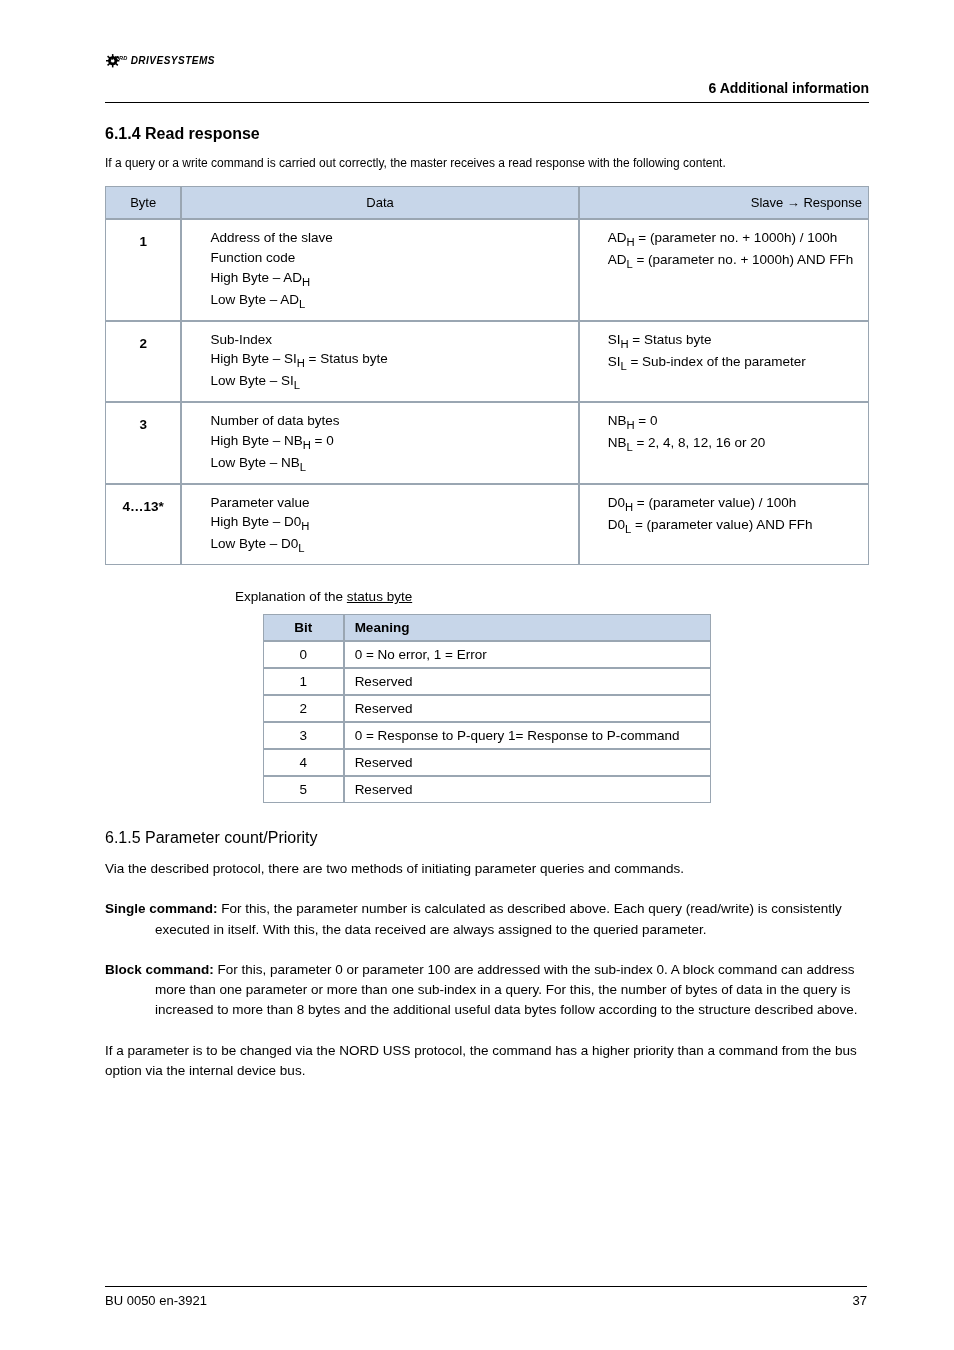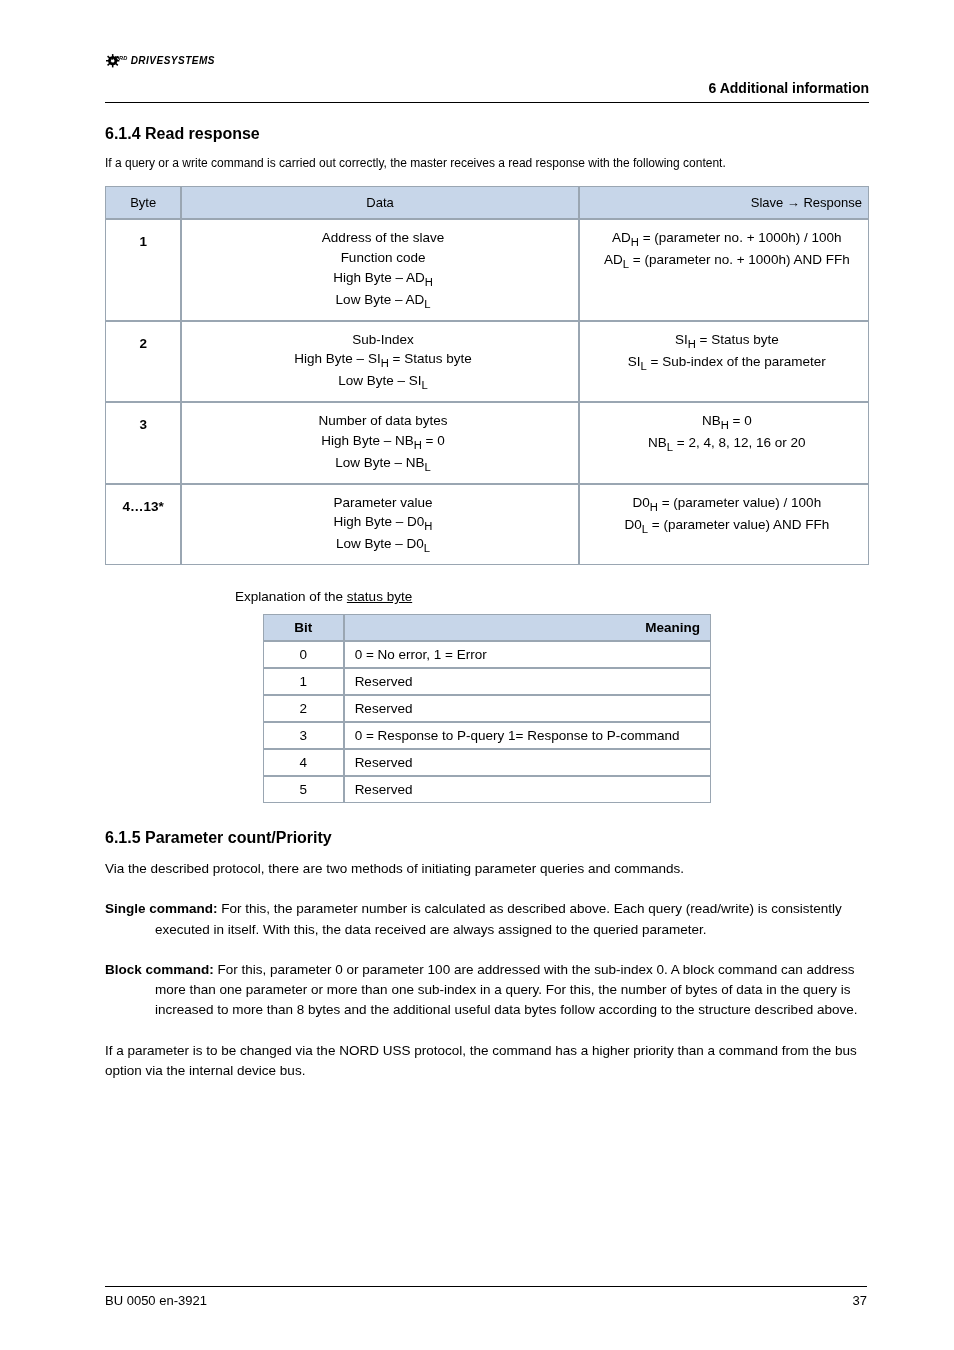--- a/index.html
+++ b/index.html
@@ -75,23 +75,22 @@
   }
   .table1 th.left-h { width: 10%; }
   .table1 th.mid-h  { width: 52%; }
   .table1 th.right-h{ width: 38%; text-align: right; padding-left: 10px; }
   .table1 td.byte {
     text-align: center;
     font-weight: 700;
     padding: 14px 4px;
   }
   .table1 td.data {
-    padding: 8px 10px 8px 16px;
+    padding: 8px 10px 8px 28px;
     line-height: 1.45;
-    text-align: center;
   }
 
   .explain {
     font-size: 13.5px;
     margin-bottom: 10px;
     margin-left: 130px;
   }
   .explain .u { text-decoration: underline; }
 
   
@@ -106,28 +105,28 @@
     font-size: 13.5px;
     width: 448px;
   }
   .table2 th, .table2 td {
     border: 1px solid #9aa6b2;
     padding: 5px 10px;
   }
   .table2 th {
     background: #c7d6e9;
     font-weight: 700;
-    text-align: right;
+    text-align: left;
   }
   .table2 th.bit { width: 18%; text-align: center; }
   .table2 td.bit { text-align: center; }
 
   .section-title2 {
     font-size: 16px;
-    font-weight: 700;
+    font-weight: 400;
     margin-bottom: 12px;
   }
   .para {
     font-size: 13.5px;
     line-height: 1.5;
     margin-bottom: 20px;
   }
   .indent-para {
     padding-left: 50px;
     text-indent: -50px;

